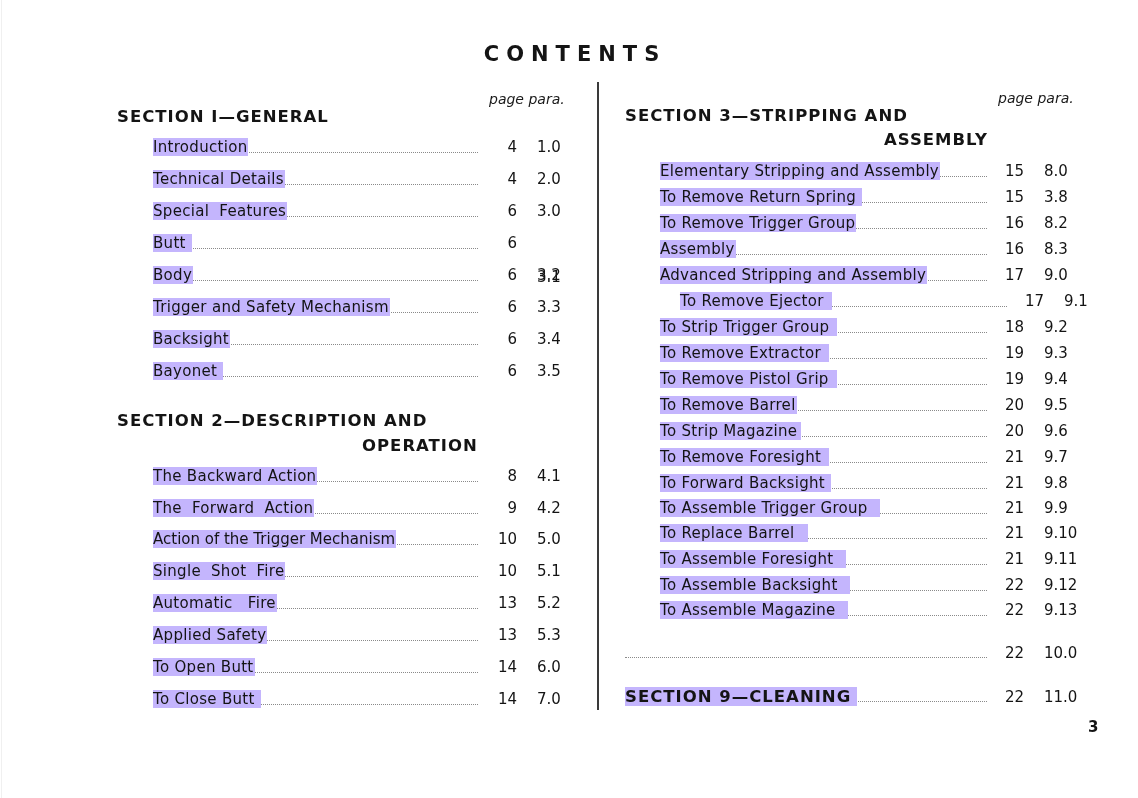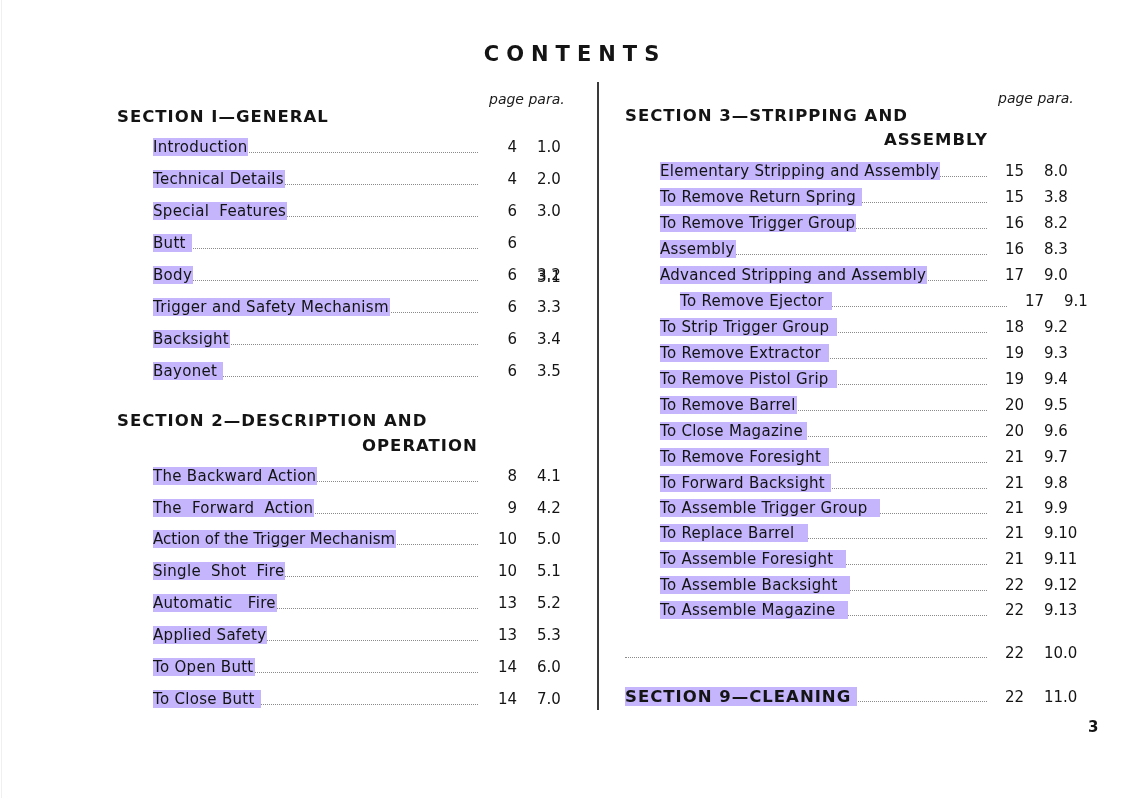--- a/index.html
+++ b/index.html
@@ -207,21 +207,21 @@
     <span class="pa" style="left:384px;">9.4</span>
   </div>
   <div class="row" style="left:660px; top:396px; width:430px;">
     <span class="lead" style="left:0; width:327px;"></span>
     <span class="lbl">To Remove Barrel</span>
     <span class="pg" style="left:334px;">20</span>
     <span class="pa" style="left:384px;">9.5</span>
   </div>
   <div class="row" style="left:660px; top:422px; width:430px;">
     <span class="lead" style="left:0; width:327px;"></span>
-    <span class="lbl" style="padding-right:4px;">To Close Magazine</span>
+    <span class="lbl" style="padding-right:4px;">To Strip Magazine</span>
     <span class="pg" style="left:334px;">20</span>
     <span class="pa" style="left:384px;">9.6</span>
   </div>
   <div class="row" style="left:660px; top:448px; width:430px;">
     <span class="lead" style="left:0; width:327px;"></span>
     <span class="lbl" style="padding-right:8px;">To Remove Foresight</span>
     <span class="pg" style="left:334px;">21</span>
     <span class="pa" style="left:384px;">9.7</span>
   </div>
   <div class="row" style="left:660px; top:474px; width:430px;">

